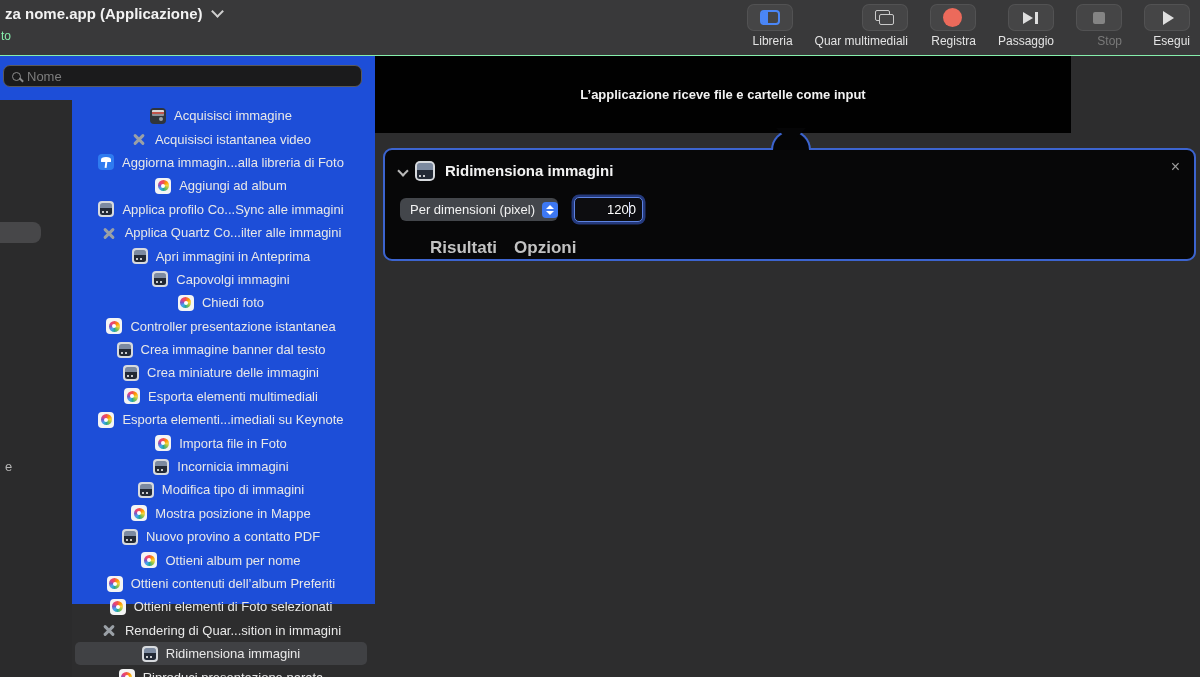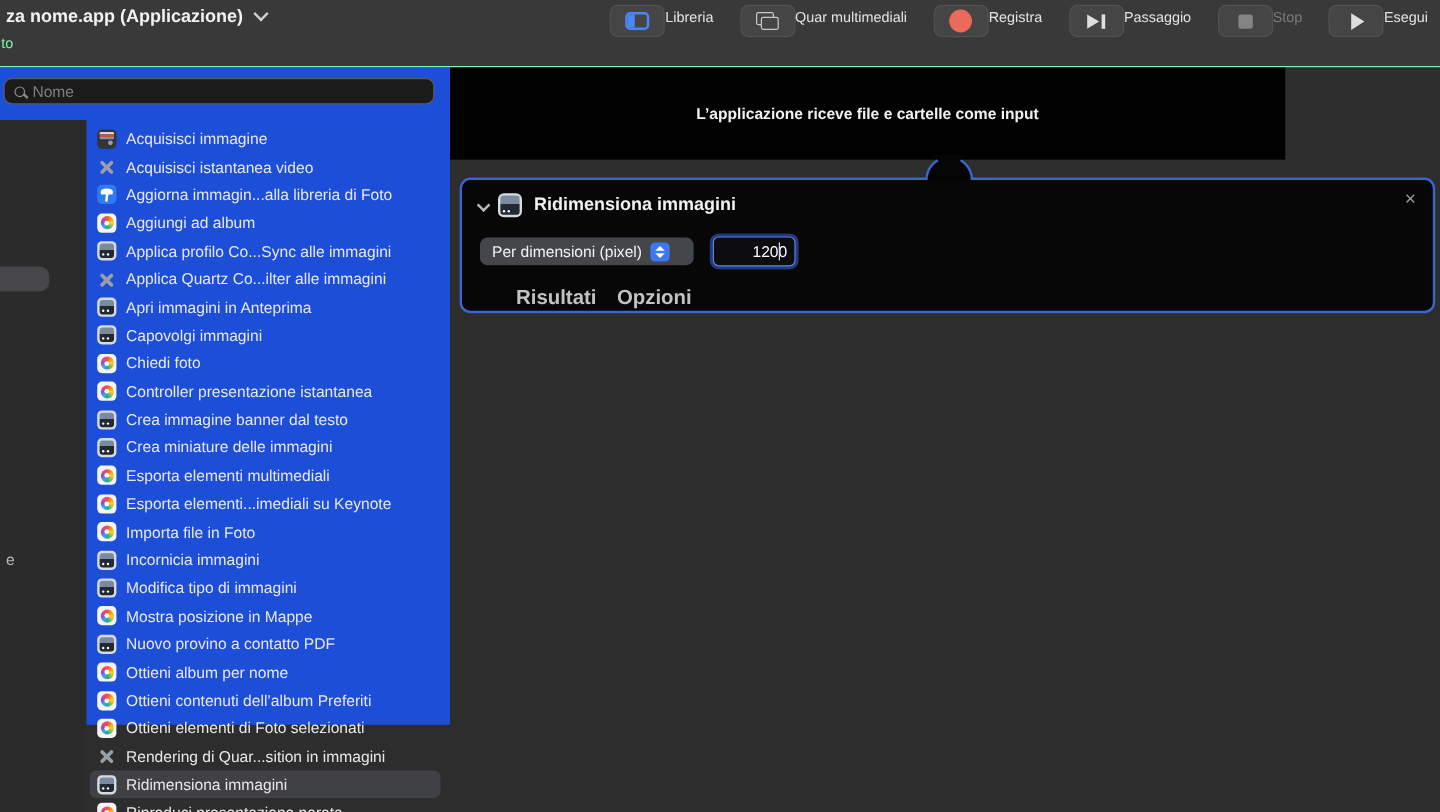--- a/index.html
+++ b/index.html
@@ -9,21 +9,21 @@
   
   .titlebar { position:absolute; left:0; top:0; width:1200px; height:56px;
               background:#39393a; border-bottom:1px solid #86efac; z-index:5; }
   .win-title { position:absolute; left:5px; top:5px; font-size:15px; font-weight:bold;
                color:#f2f2f2; display:flex; align-items:center; gap:10px; }
   .chev-down { width:9px; height:9px; border-right:2px solid #cfcfcf; border-bottom:2px solid #cfcfcf;
                transform:rotate(45deg); margin-top:-4px; }
   .win-sub { position:absolute; left:1px; top:29px; font-size:12px; color:#86efac; }
 
   .tb-buttons { position:absolute; right:10px; top:4px; display:flex; gap:22px; align-items:flex-start; }
-  .tb-btn { display:flex; flex-direction:row; align-items:flex-start; cursor:default; }
+  .tb-btn { display:flex; flex-direction:column; align-items:flex-end; cursor:default; }
   .tb-ico-box { width:46px; height:27px; border-radius:7px; background:#454546;
                 border:1px solid rgba(255,255,255,0.07); display:flex; align-items:center; justify-content:center; }
   .tb-label { margin-top:3px; font-size:12px; color:#e3e3e3; white-space:nowrap; }
   .tb-btn.disabled .tb-label { color:#7a7a7a; }
 
   .ico-library { width:20px; height:15px; border:2px solid #4a86f7; border-radius:4px; position:relative; }
   .ico-library::before { content:""; position:absolute; left:0; top:0; bottom:0; width:6px;
                          background:#4a86f7; border-radius:1px 0 0 1px; }
   .ico-media { width:19px; height:15px; position:relative; }
   .ico-media::before { content:""; position:absolute; left:0; top:0; width:13px; height:9px;
@@ -47,21 +47,21 @@
   .mag::after { content:""; position:absolute; width:5px; height:1.5px; background:#8b8b8b;
                 right:-4px; bottom:-1px; transform:rotate(45deg); }
   .search-ph { font-size:13px; color:#7d7d7d; }
 
   .rail { position:absolute; left:0; top:44px; width:72px; height:577px; background:#2b2b2c; }
   .rail-pill { position:absolute; left:-8px; top:122px; width:49px; height:21px; background:#474749; border-radius:8px; }
   .rail-label { position:absolute; left:5px; top:359px; font-size:13px; color:#b5b5b5; }
 
   .action-list { position:absolute; left:75px; top:48px; width:292px; }
   .action-row { height:23.4px; display:flex; align-items:center; gap:8px; padding:0 6px; border-radius:5px;
-                font-size:13px; color:#e8e8e8; white-space:nowrap; }
+                font-size:13px; color:#e8e8e8; white-space:nowrap;justify-content:center; }
   .action-row.selected { background:#404144; }
 
   .li-ico { width:16px; height:16px; border-radius:4px; position:relative; flex:none; }
   .li-ico.image { background:#d7dade; }
   .li-ico.image::before { content:""; position:absolute; inset:2px; border-radius:2.5px;
                           background:linear-gradient(#7c8aa0 0 42%, #222935 42%); }
   .li-ico.image::after { content:""; position:absolute; left:4px; bottom:4px; width:2px; height:2px;
                          background:#fff; border-radius:50%; box-shadow:4px 0 0 #fff; }
   .li-ico.photos { background:#f4f4f4; }
   .li-ico.photos::before { content:""; position:absolute; inset:2.5px; border-radius:50%;
@@ -96,21 +96,21 @@
 
   .action-card { position:absolute; left:383px; top:148px; width:813px; height:113px; background:#070708;
                  border:2px solid #3c64cf; border-radius:9px; z-index:3; }
   .card-chevron { position:absolute; left:14px; top:17px; width:8px; height:8px;
                   border-right:2px solid #b9b9b9; border-bottom:2px solid #b9b9b9; transform:rotate(45deg); }
   .card-ico { position:absolute; left:30px; top:11px; width:20px; height:20px; border-radius:5px; }
   .card-title { position:absolute; left:60px; top:12px; font-size:15px; font-weight:bold; color:#f2f2f2; }
   .card-close { position:absolute; right:14px; top:9px; font-size:16px; color:#9d9d9d; line-height:1; }
 
   .card-controls { position:absolute; left:15px; top:47px; display:flex; align-items:center; gap:16px; }
-  .popup { height:23px; background:#43464b; border-radius:6px; padding:0 20px 0 10px;
+  .popup { height:23px; background:#43464b; border-radius:6px; padding:0 0 0 10px;
            display:flex; align-items:center; gap:7px; }
   .popup-label { font-size:13px; color:#f2f2f2; white-space:nowrap; }
   .popup-badge { width:16px; height:16px; border-radius:4px; background:#3d78f2; position:relative; }
   .popup-badge::before { content:""; position:absolute; left:4px; top:3px; border-bottom:4px solid #fff;
       border-left:4px solid transparent; border-right:4px solid transparent; }
   .popup-badge::after { content:""; position:absolute; left:4px; bottom:3px; border-top:4px solid #fff;
       border-left:4px solid transparent; border-right:4px solid transparent; }
   .size-field { position:relative; width:69px; height:25px; background:#0d0d10; border-radius:5px;
                 border:1.5px solid #5d82e0; box-shadow:0 0 0 2.5px #24397c;
                 display:flex; align-items:center; justify-content:flex-end; padding-right:6px; }

